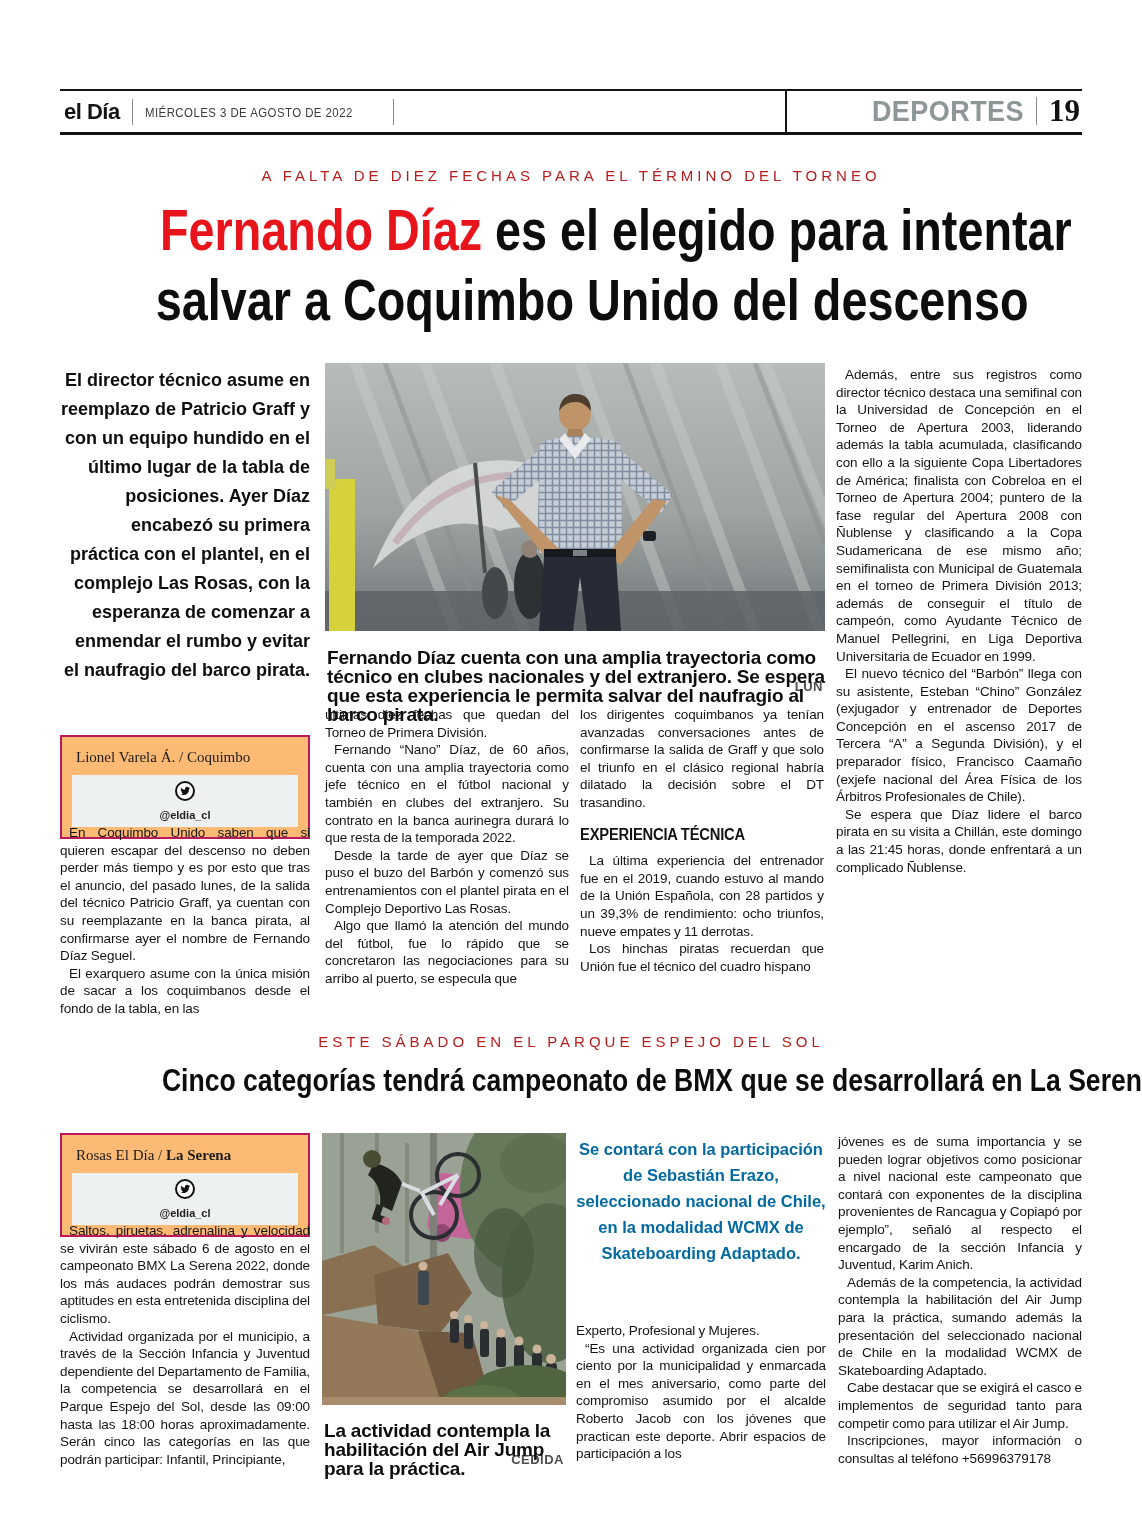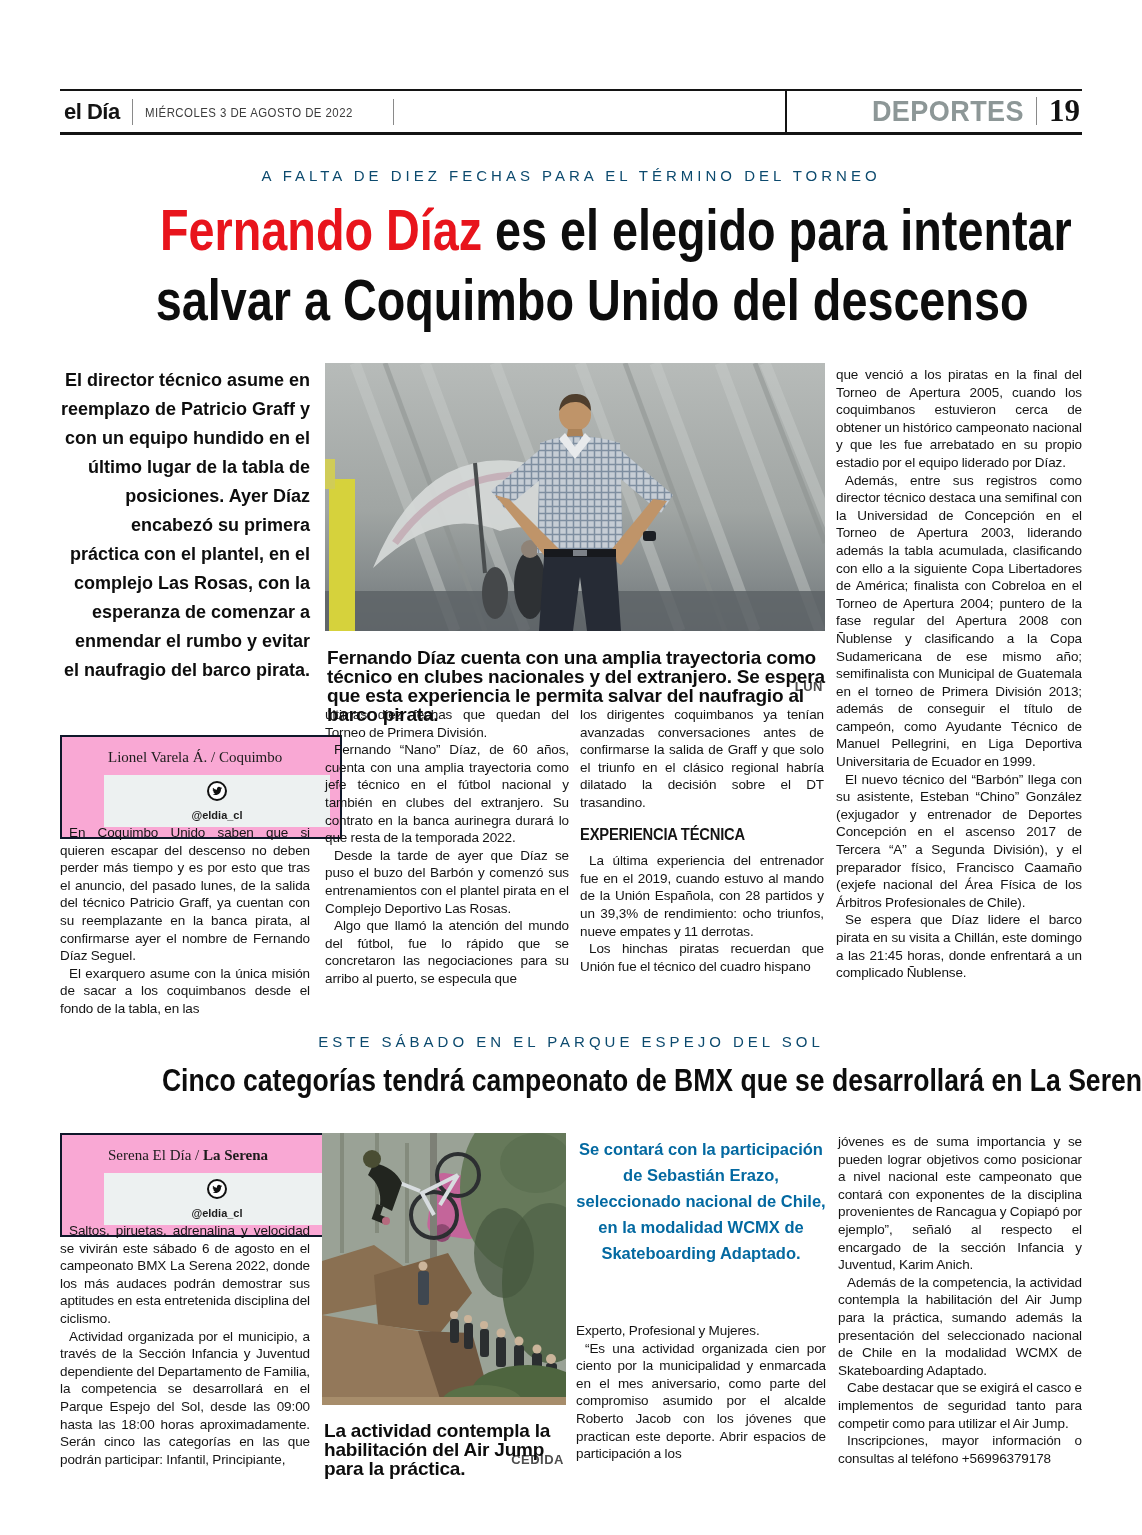--- a/index.html
+++ b/index.html
@@ -9,38 +9,38 @@
   .rule{background:#141414;}
   
   .masthead{font-size:22px;font-weight:bold;letter-spacing:-0.5px;}
   .hdate{font-size:13px;color:#3c3c3c;letter-spacing:0.5px;display:inline-block;
          transform:scaleX(0.88);transform-origin:left center;white-space:nowrap;}
   .vbar{width:1px;background:#8a8a8a;}
   .section-label{font-size:30px;font-weight:bold;color:#8d9797;letter-spacing:0.5px;
          display:inline-block;transform:scaleX(0.9);transform-origin:right center;}
   .pageno{font-family:"Liberation Serif", serif;font-size:31px;font-weight:bold;color:#111;}
   
-  .kicker{font-size:15px;letter-spacing:4px;color:#0c4a6e;text-align:center;white-space:nowrap;}
+  .kicker{font-size:15px;letter-spacing:4px;color:#b91c1c;text-align:center;white-space:nowrap;}
   .headline{text-align:center;font-weight:bold;color:#0d0d0d;white-space:nowrap;}
   .h1line{font-size:57px;line-height:70px;display:inline-block;
           transform:scaleX(0.82);transform-origin:center;}
   .h2line{font-size:32px;line-height:40px;display:inline-block;
           transform:scaleX(0.83);transform-origin:center;font-weight:bold;}
   .red{color:#e8141c;}
   
   .body-col{font-size:13.5px;line-height:17.6px;text-align:justify;
             letter-spacing:-0.1px;word-spacing:-0.3px;}
   .body-col p{margin:0;text-indent:9px;}
   .body-col p.noindent{text-indent:0;}
   .lead{font-size:18px;line-height:29px;font-weight:bold;text-align:right;color:#0d0d0d;}
   .subhead{font-size:16px;font-weight:bold;margin:14px 0 9px 0;letter-spacing:-0.2px;
            display:block;transform:scaleX(0.92);transform-origin:left center;text-indent:0;}
   .pullquote{font-size:16.5px;line-height:26px;font-weight:bold;text-align:center;color:#0369a1;}
   
-  .bybox{border:2px solid #0f172a;background:#f9a8d4;padding-left:32px;}
+  .bybox{border:2px solid #be185d;background:#fdba74;}
   .byname{font-family:"Liberation Serif", serif;font-size:15px;color:#1c1c1c;
           padding:12px 14px 9px 14px;}
   .byname .bold{font-weight:bold;}
   .bytw{background:#edf1f1;margin:0 10px 10px 10px;padding:6px 10px;
         display:flex;align-items:center;gap:8px;flex-direction:column;}
   .twhandle{font-size:11px;font-weight:bold;color:#1c1c1c;}
   .twicon{width:20px;height:20px;border:2px solid #111;border-radius:50%;
           display:flex;align-items:center;justify-content:center;background:#fff;box-sizing:border-box;}
   
   .credit{font-size:13px;font-weight:bold;color:#4e4e4e;text-align:right;letter-spacing:0.5px;margin-top:43px;}
@@ -166,34 +166,33 @@
 </div>
 
 <div class="abs body-col" style="left:580px;top:706px;width:244px;">
   <p class="noindent">los dirigentes coquimbanos ya tenían avanzadas conversaciones antes de confirmarse la salida de Graff y que solo el triunfo en el clásico regional habría dilatado la decisión sobre el DT trasandino.</p>
   <span class="subhead">EXPERIENCIA TÉCNICA</span>
   <p>La última experiencia del entrenador fue en el 2019, cuando estuvo al mando de la Unión Española, con 28 partidos y un 39,3% de rendimiento: ocho triunfos, nueve empates y 11 derrotas.</p>
   <p>Los hinchas piratas recuerdan que Unión fue el técnico del cuadro hispano</p>
 </div>
 
 <div class="abs body-col" style="left:836px;top:366px;width:246px;">
-  <p class="noindent">que venció a los piratas en la final del Torneo de Apertura 2005, cuando los coquimbanos estuvieron cerca de obtener un histórico campeonato nacional y que les fue arrebatado en su propio estadio por el equipo liderado por Díaz.</p>
   <p>Además, entre sus registros como director técnico destaca una semifinal con la Universidad de Concepción en el Torneo de Apertura 2003, liderando además la tabla acumulada, clasificando con ello a la siguiente Copa Libertadores de América; finalista con Cobreloa en el Torneo de Apertura 2004; puntero de la fase regular del Apertura 2008 con Ñublense y clasificando a la Copa Sudamericana de ese mismo año; semifinalista con Municipal de Guatemala en el torneo de Primera División 2013; además de conseguir el título de campeón, como Ayudante Técnico de Manuel Pellegrini, en Liga Deportiva Universitaria de Ecuador en 1999.</p>
   <p>El nuevo técnico del “Barbón” llega con su asistente, Esteban “Chino” González (exjugador y entrenador de Deportes Concepción en el ascenso 2017 de Tercera “A” a Segunda División), y el preparador físico, Francisco Caamaño (exjefe nacional del Área Física de los Árbitros Profesionales de Chile).</p>
   <p>Se espera que Díaz lidere el barco pirata en su visita a Chillán, este domingo a las 21:45 horas, donde enfrentará a un complicado Ñublense.</p>
 </div>
 
 <div class="abs kicker" style="left:60px;width:1022px;top:1033px;">ESTE SÁBADO EN EL PARQUE ESPEJO DEL SOL</div>
 
 <div class="abs headline" style="left:60px;width:1022px;top:1060px;">
   <span class="h2line">Cinco categorías tendrá campeonato de BMX que se desarrollará en La Serena</span>
 </div>
 
 <div class="abs bybox" style="left:60px;top:1133px;width:246px;">
-  <div class="byname"><span>Serena El Día / </span><span class="bold">La Serena</span></div>
+  <div class="byname"><span>Rosas El Día / </span><span class="bold">La Serena</span></div>
   <div class="bytw">
     <span class="twicon">
       <svg width="12" height="12" viewBox="0 0 24 24">
           <path fill="#111" d="M22 5.8c-.7.3-1.5.5-2.3.6.8-.5 1.4-1.3 1.7-2.2-.8.5-1.6.8-2.5 1A3.9 3.9 0 0 0 12 8.5c0 .3 0 .6.1.9A11 11 0 0 1 4 5.3a3.9 3.9 0 0 0 1.2 5.2c-.6 0-1.2-.2-1.7-.5v.1c0 1.9 1.3 3.4 3.1 3.8-.3.1-.7.1-1 .1-.2 0-.5 0-.7-.1.5 1.5 1.9 2.6 3.6 2.7a7.8 7.8 0 0 1-5.8 1.6A11 11 0 0 0 8.9 20c7.2 0 11.1-6 11.1-11.1v-.5c.8-.6 1.4-1.3 2-2.1z"></path>
         </svg>
     </span>
     <span class="twhandle">@eldia_cl</span>
   </div>
 </div>
 

